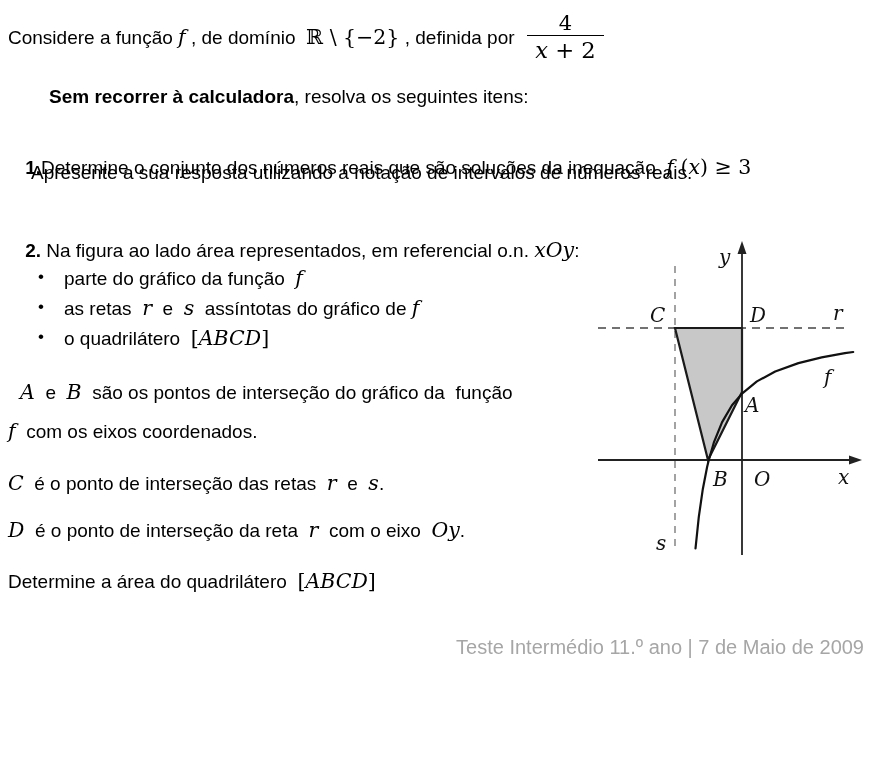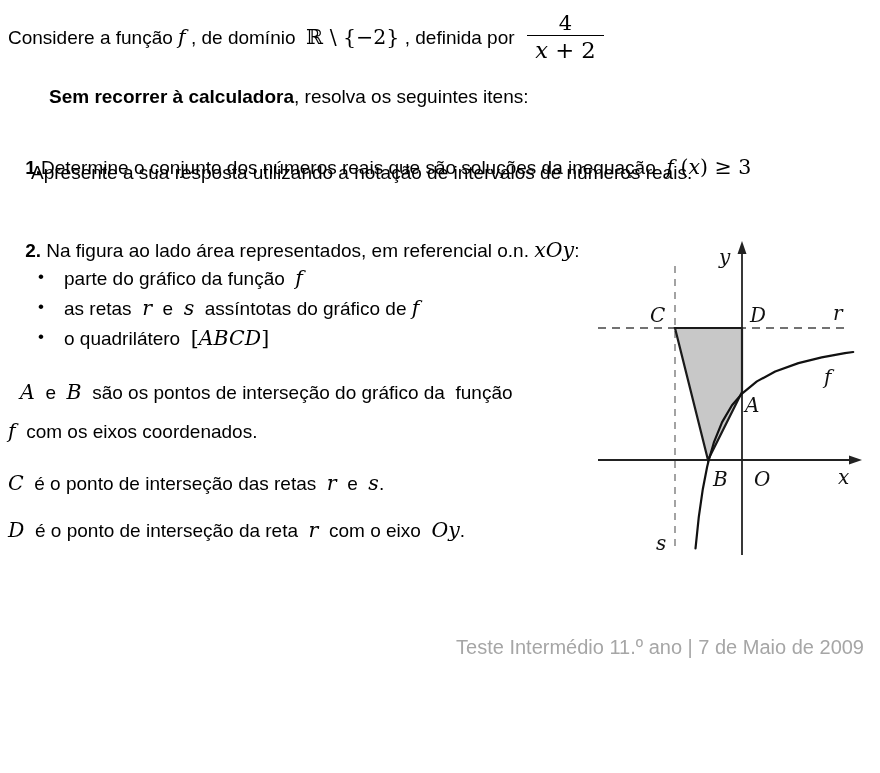--- a/index.html
+++ b/index.html
@@ -58,20 +58,21 @@
     <span class="dot">•</span><span><span class="seg-n">o quadrilátero  </span><span class="seg-u">[</span><span class="seg-m">ABCD</span><span class="seg-u">]</span></span>
   </div>
 
   <div class="line" style="left:20px;top:380px;"><span class="seg-m">A</span><span class="seg-n">  e  </span><span class="seg-m">B</span><span class="seg-n">  são os pontos de interseção do gráfico da  função</span></div>
   <div class="line" style="left:8px;top:471px;"><span class="seg-m">C</span><span class="seg-n">  é o ponto de interseção das retas  </span><span class="seg-m">r</span><span class="seg-n">  e  </span><span class="seg-m">s</span><span class="seg-n">.</span></div>
 
   <div class="line" style="left:8px;top:419px;"><span class="seg-m">f</span><span class="seg-n">  com os eixos coordenados.</span></div>
 
   <div class="line" style="left:8px;top:518px;"><span class="seg-m">D</span><span class="seg-n">  é o ponto de interseção da reta  </span><span class="seg-m">r</span><span class="seg-n">  com o eixo  </span><span class="seg-m">Oy</span><span class="seg-n">.</span></div>
 
+  <div class="line" style="left:8px;top:569px;"><span class="seg-n">Determine a área do quadrilátero  </span><span class="seg-u">[</span><span class="seg-m">ABCD</span><span class="seg-u">]</span></div>
 
   <svg width="282" height="326" viewBox="0 0 282 326" style="position:absolute;left:588px;top:234px;" xmlns="http://www.w3.org/2000/svg">
 
     <line x1="10" y1="94" x2="262" y2="94" stroke="#444444" stroke-width="1.6" stroke-dasharray="8 6"></line>
 
     <line x1="87" y1="32" x2="87" y2="318" stroke="#999999" stroke-width="1.8" stroke-dasharray="7 6"></line>
 
     <polygon points="87,94 154,94 154,158 120,226" fill="#c8c8c8" stroke="#1a1a1a" stroke-width="2.2" stroke-linejoin="miter"></polygon>
 
     <line x1="10" y1="226" x2="266" y2="226" stroke="#222222" stroke-width="1.8"></line>

